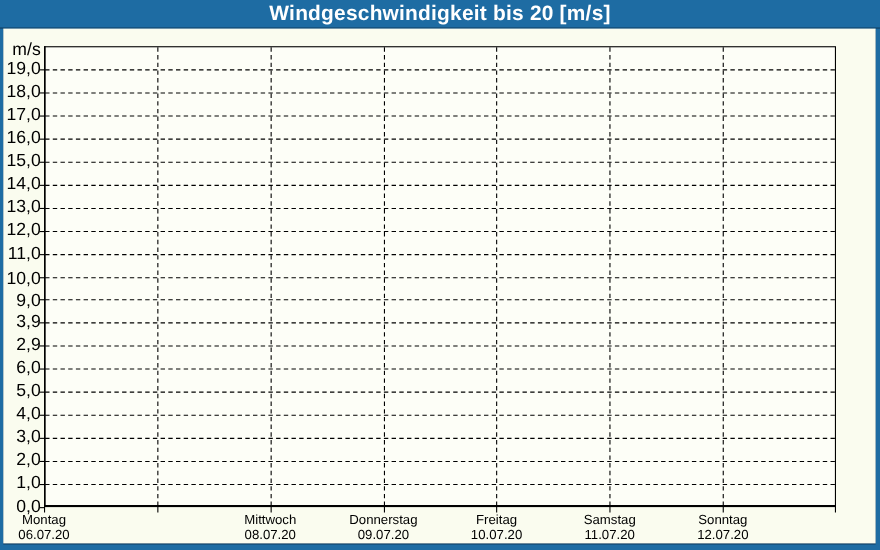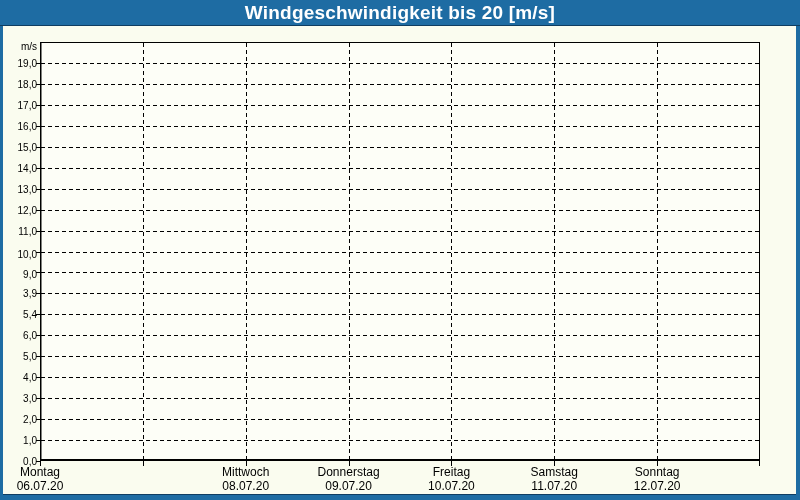--- a/index.html
+++ b/index.html
@@ -16,21 +16,21 @@
     color:#fff; font-size:19px; font-weight:bold; text-align:center; line-height:25px;
     letter-spacing:0.2px;
   }
   .content{
     position:absolute; left:3px; top:26px; right:4px; bottom:6px;
     background:var(--bg); box-shadow:0 1px 0 var(--dark);
   }
   .ycol{ position:absolute; left:0; top:0; width:34px; height:100%; }
   .ylabel,.unit{
     position:absolute; right:0; width:100%; text-align:right;
-    transform:translateY(-50%); font-size:10px; color:#000; white-space:nowrap;
+    transform:translateY(-50%); font-size:16px; color:#000; white-space:nowrap;
   }
   .plotsvg{ position:absolute; left:37px; top:16px; overflow:visible; }
   .xrow{ position:absolute; left:0; top:440px; width:100%; height:28px; }
   .xday{
     position:absolute; top:0; width:104px; text-align:center;
     font-size:12px; line-height:13px; color:#000; white-space:nowrap;
   }
   .xday .date{ margin-top:1px; }
 </style>
 </head>
@@ -44,21 +44,21 @@
     <div class="ycol">
       <div class="unit" style="top:20px">m/s</div>
       <div id="ylabels">
           <div class="ylabel" style="top: 435px;">0,0</div>
           <div class="ylabel" style="top: 414.05px;">1,0</div>
           <div class="ylabel" style="top: 393.1px;">2,0</div>
           <div class="ylabel" style="top: 372.15px;">3,0</div>
           <div class="ylabel" style="top: 351.2px;">4,0</div>
           <div class="ylabel" style="top: 330.25px;">5,0</div>
           <div class="ylabel" style="top: 309.3px;">6,0</div>
-          <div class="ylabel" style="top: 288.35px;">5,4</div>
+          <div class="ylabel" style="top: 288.35px;">2,9</div>
           <div class="ylabel" style="top: 267.4px;">3,9</div>
           <div class="ylabel" style="top: 248px;">9,0</div>
           <div class="ylabel" style="top: 228px; padding-left: 22px;">10,0</div>
           <div class="ylabel" style="top: 204.55px;">11,0</div>
           <div class="ylabel" style="top: 183.6px;">12,0</div>
           <div class="ylabel" style="top: 162.65px;">13,0</div>
           <div class="ylabel" style="top: 141.7px;">14,0</div>
           <div class="ylabel" style="top: 120.75px;">15,0</div>
           <div class="ylabel" style="top: 99.8px;">16,0</div>
           <div class="ylabel" style="top: 78.85px; margin-left: 16px;">17,0</div>

